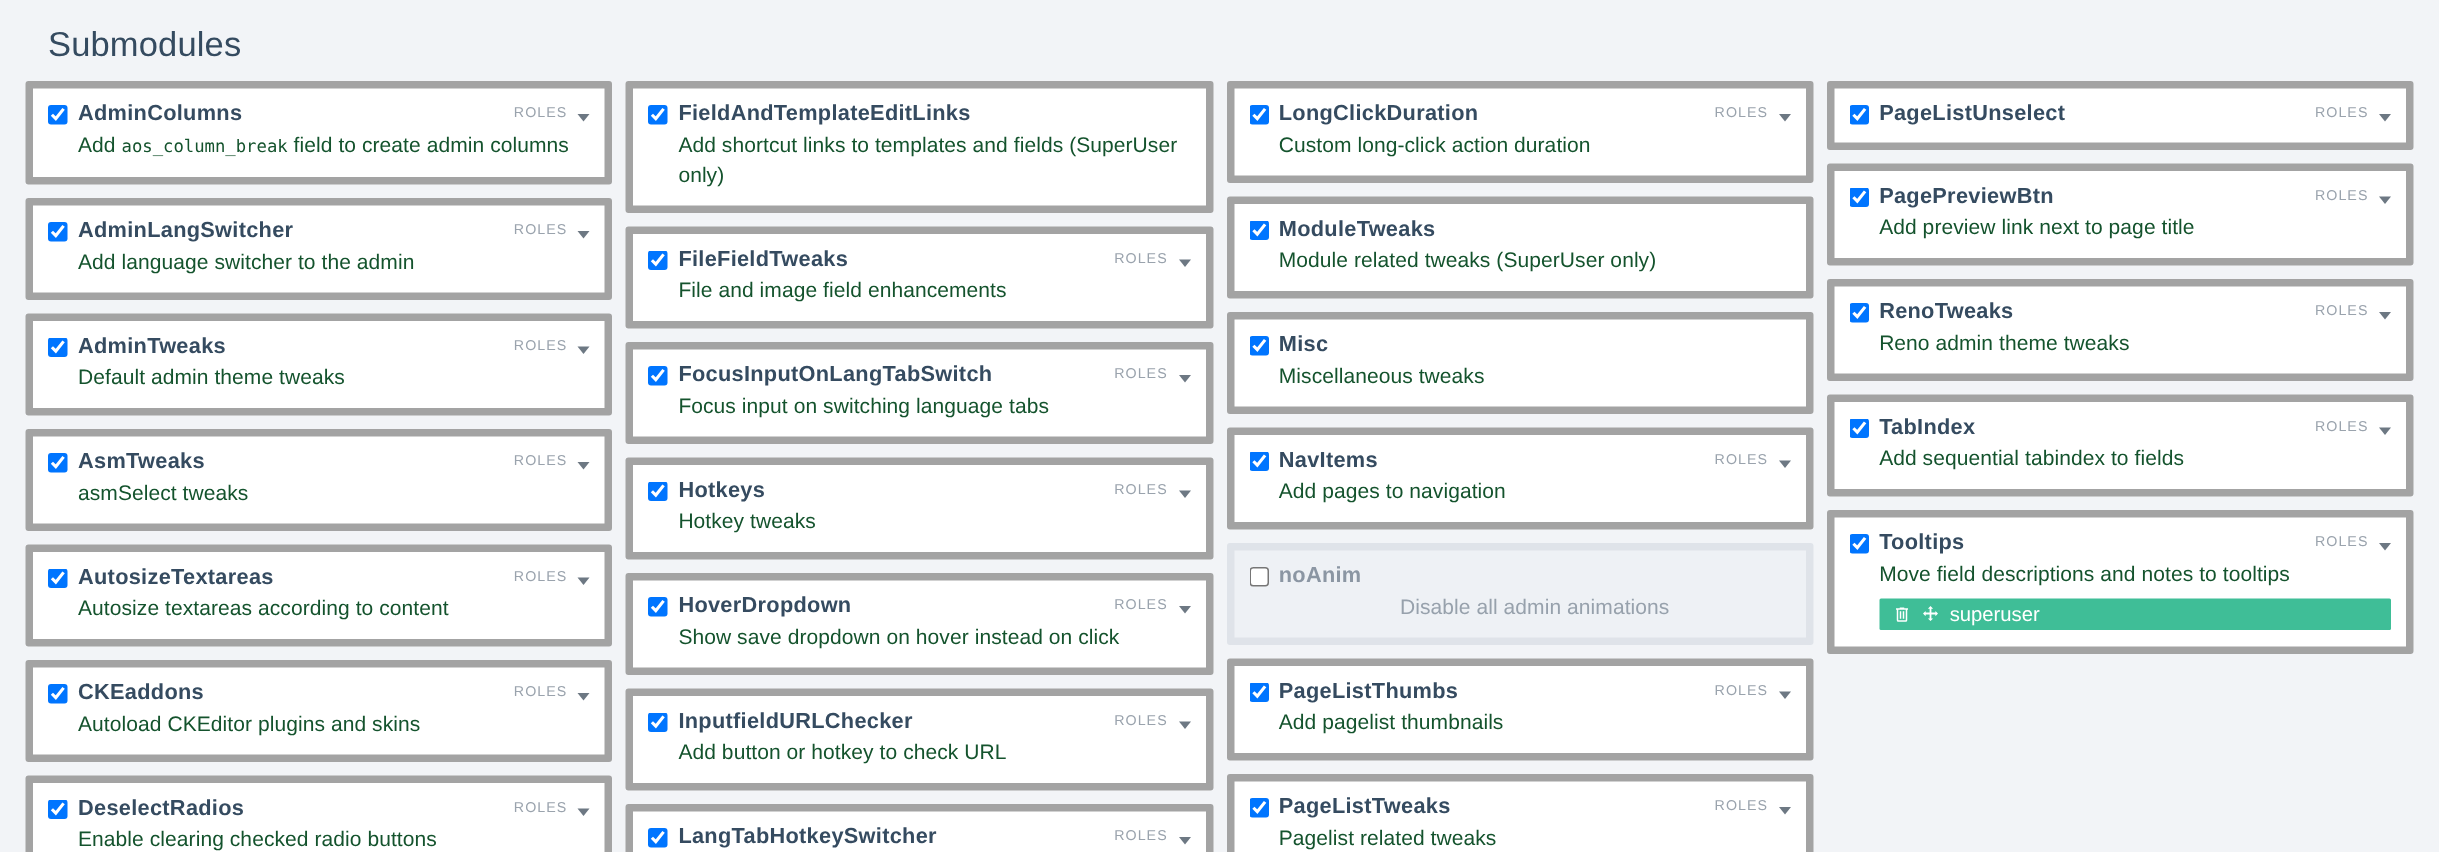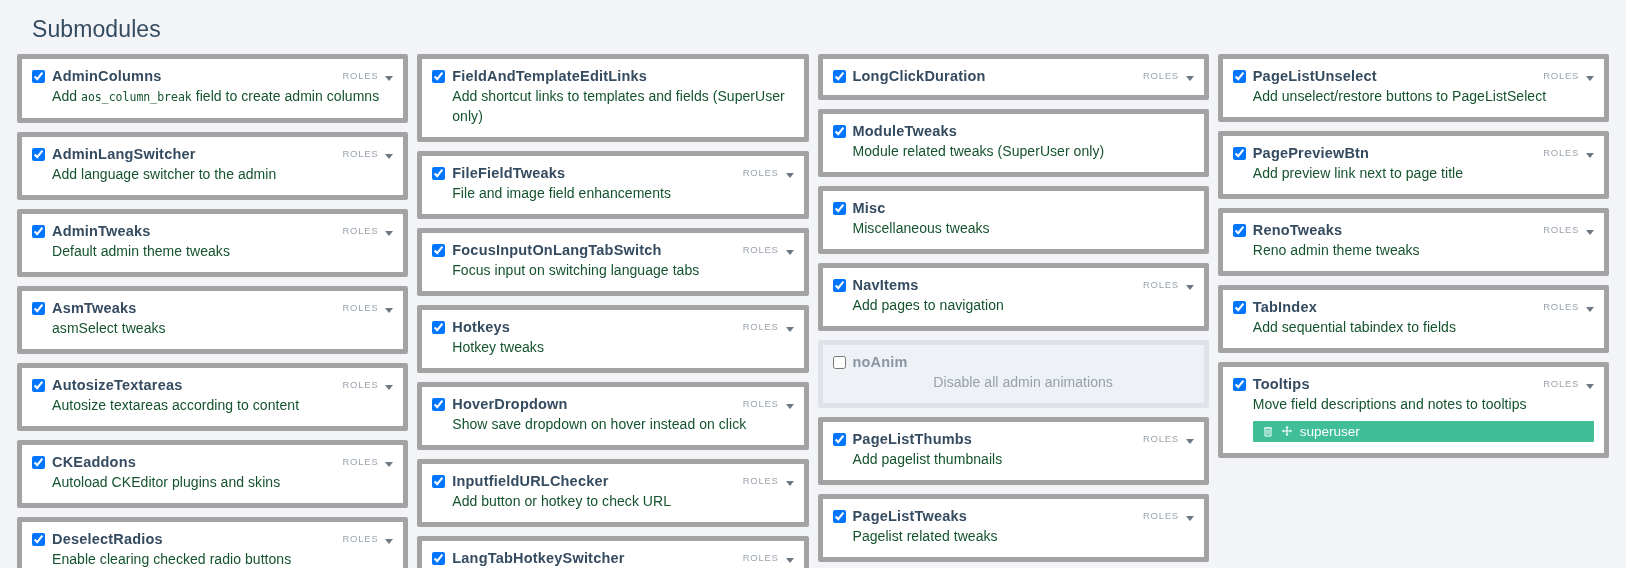--- a/index.html
+++ b/index.html
@@ -367,20 +367,21 @@
           <div class="card-head">
             <div class="head-left">
               <input type="checkbox" class="chk" checked="" style="">
               <span class="mod-name">LongClickDuration</span>
             </div>
             <div class="roles">
               <span class="roles-label">ROLES</span>
               <span class="caret"></span>
             </div>
           </div>
+          <div class="mod-desc">Custom long-click action duration</div>
         </div>
         <div class="card">
           <div class="card-head">
             <div class="head-left">
               <input type="checkbox" class="chk" checked="" style="">
               <span class="mod-name">ModuleTweaks</span>
             </div>
           </div>
           <div class="mod-desc">Module related tweaks (SuperUser only)</div>
         </div>
@@ -447,21 +448,20 @@
           <div class="card-head">
             <div class="head-left">
               <input type="checkbox" class="chk" checked="" style="">
               <span class="mod-name">PageListUnselect</span>
             </div>
             <div class="roles">
               <span class="roles-label">ROLES</span>
               <span class="caret"></span>
             </div>
           </div>
-          <div class="mod-desc">Add unselect/restore buttons to PageListSelect</div>
         </div>
         <div class="card">
           <div class="card-head">
             <div class="head-left">
               <input type="checkbox" class="chk" checked="" style="">
               <span class="mod-name">PagePreviewBtn</span>
             </div>
             <div class="roles">
               <span class="roles-label">ROLES</span>
               <span class="caret"></span>

